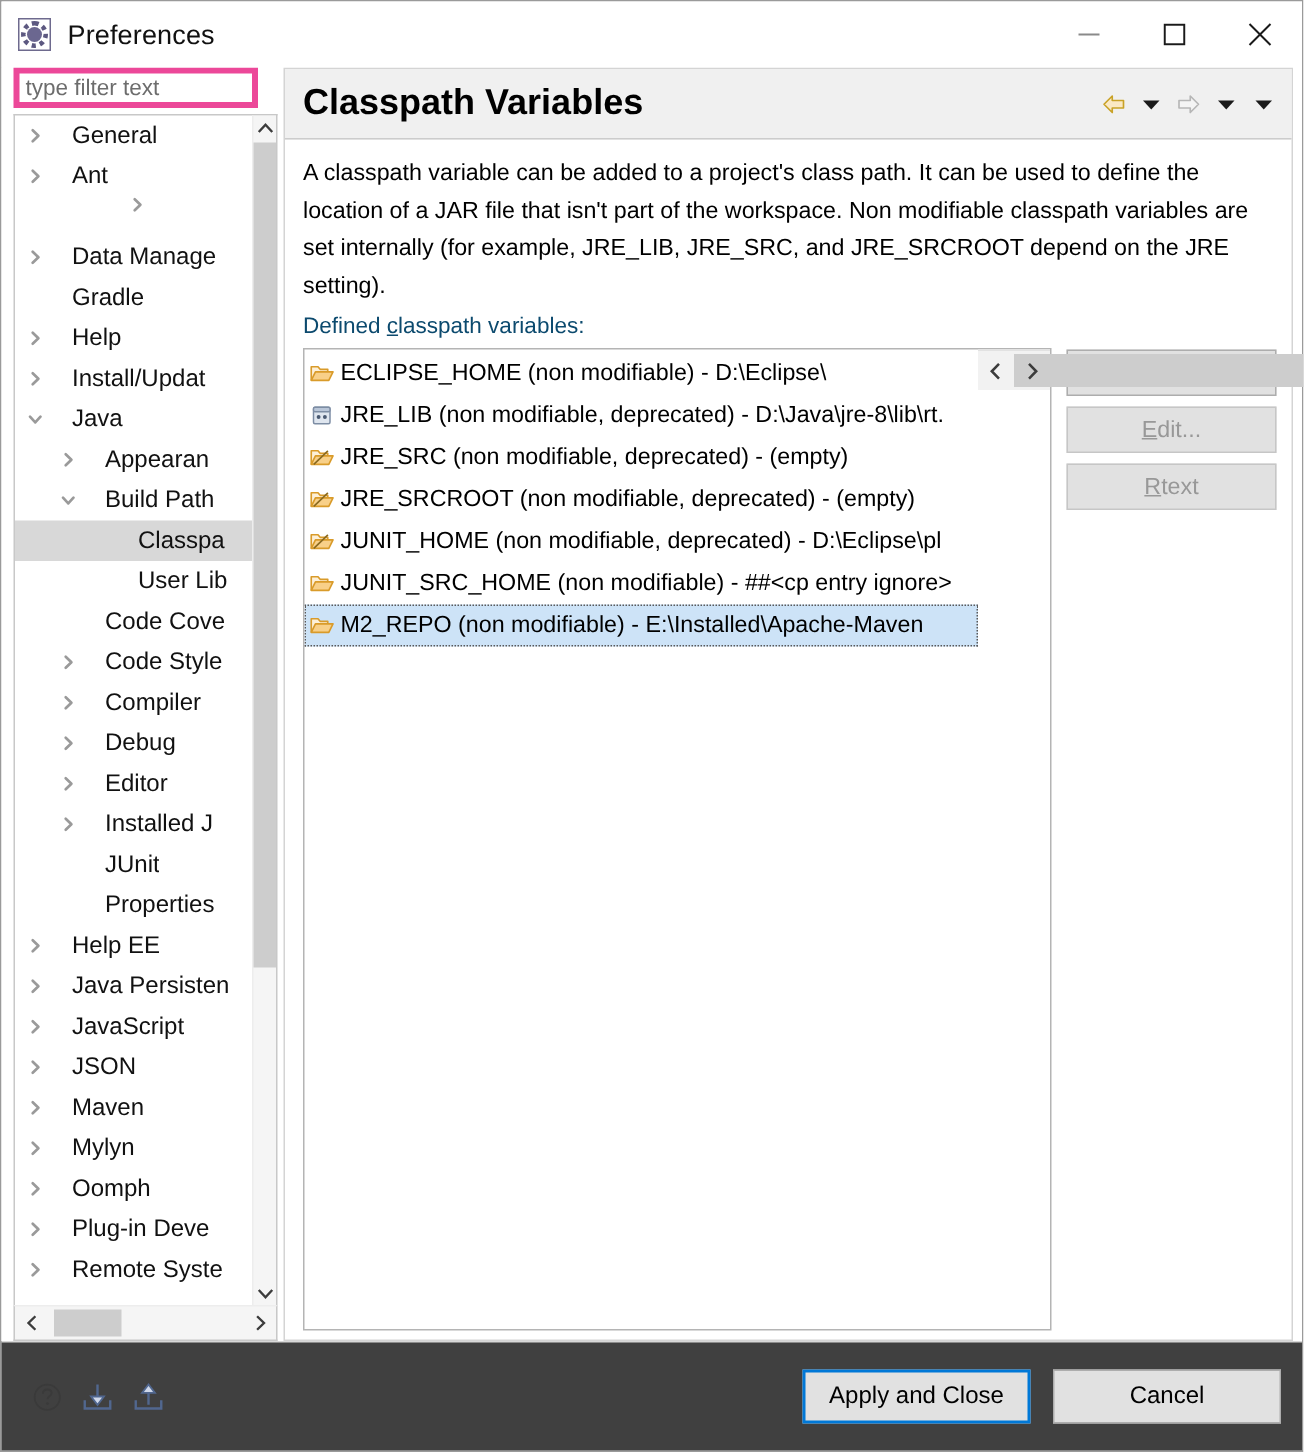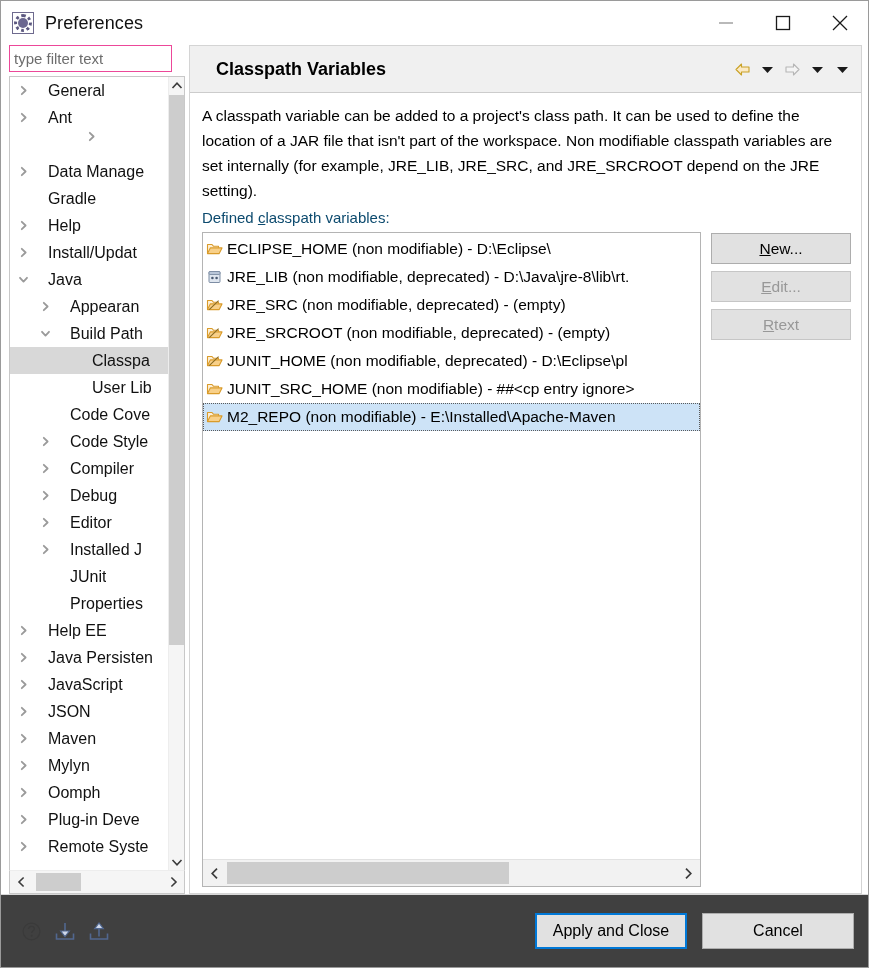--- a/index.html
+++ b/index.html
@@ -104,21 +104,21 @@
     flex-direction: column;
     background: #ffffff;
     box-sizing: border-box;
     padding: 0 0 0 8px;
   }
   #filter-input {
     margin: 0 0 4px 0;
     width: 163px;
     height: 27px;
     box-sizing: border-box;
-    border: 1px solid #ec4899;
+    border: 4px solid #ec4899;
     background: #ffffff;
     font-family: "Liberation Sans", sans-serif;
     font-size: 15px;
     color: #000;
     padding: 2px 4px;
     outline: none;
   }
   #filter-input::placeholder { color: #6d6d6d; opacity: 1; }
 
   #tree-wrap {
@@ -234,25 +234,24 @@
   #page-header {
     height: 46px;
     min-height: 46px;
     background: #f0f0f0;
     border-bottom: 1px solid #cccccc;
     display: flex;
     align-items: center;
     padding: 0 8px 0 12px;
   }
   #page-title {
-    font-size: 18px;
+    font-size: 24px;
     font-weight: bold;
     color: #000;
     flex: 1;
-    margin-left: 14px;
   }
   #nav-icons {
     display: flex;
     align-items: center;
     gap: 3px;
   }
   .nav-btn {
     width: 22px;
     height: 24px;
     display: flex;
@@ -288,21 +287,21 @@
     display: flex;
     gap: 10px;
   }
   #list-outer {
     flex: 1;
     min-width: 0;
     border: 1px solid #b4b4b4;
     box-sizing: border-box;
     background: #ffffff;
     display: flex;
-    flex-direction: column;
+    flex-direction: row;
     position: relative;
   }
   #list-items {
     flex: 1;
     min-height: 0;
     overflow: hidden;
     padding: 2px 0 0 0;
   }
   .list-row {
     height: 28px;

